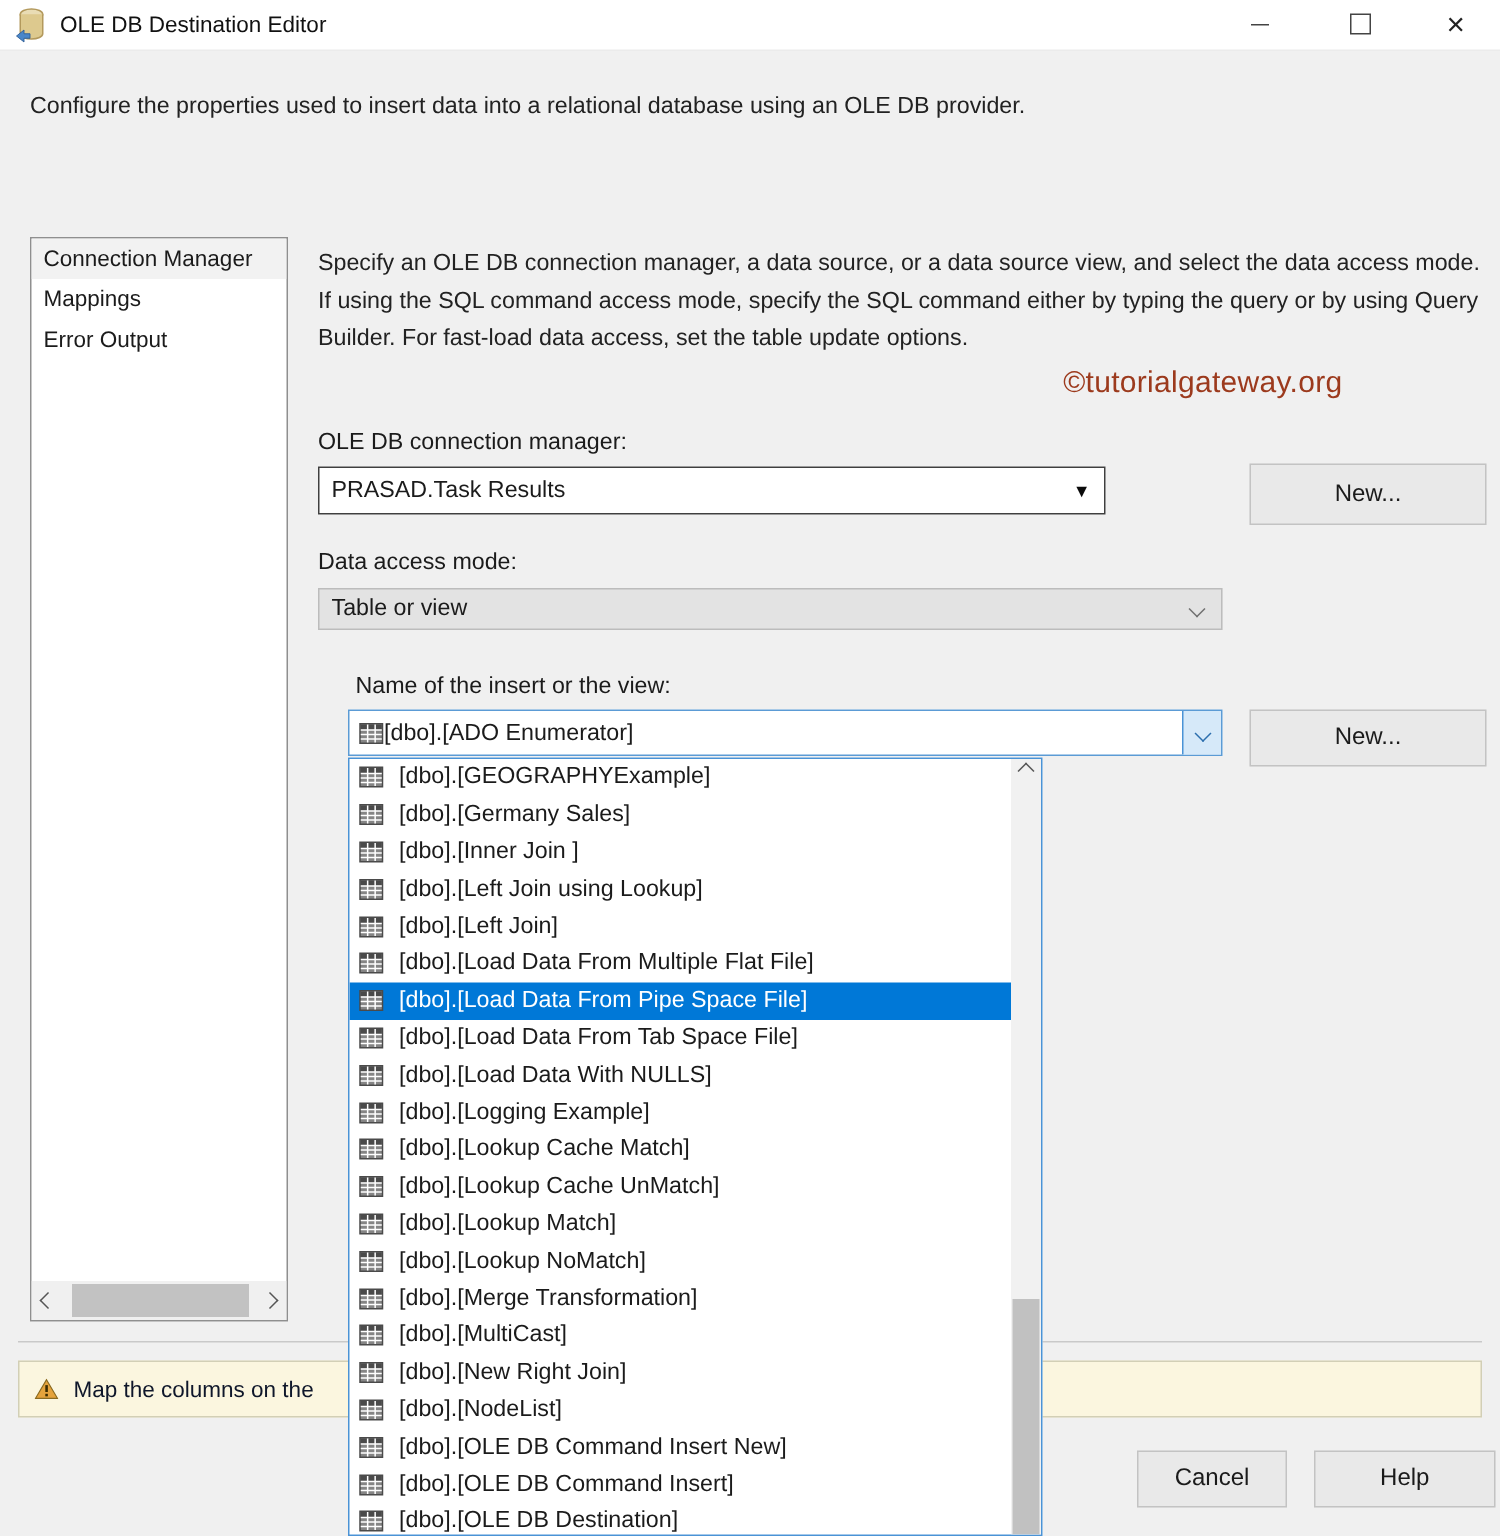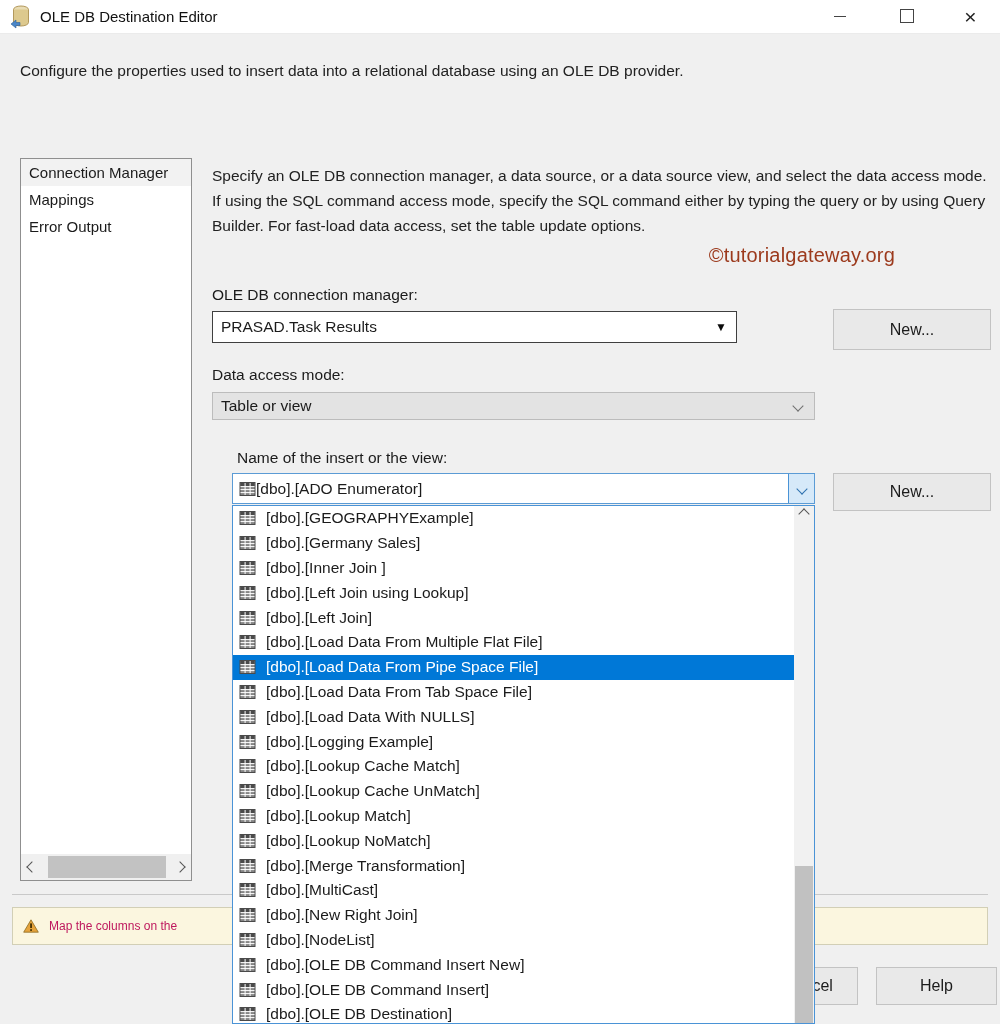--- a/index.html
+++ b/index.html
@@ -68,36 +68,36 @@
   .tbl-dd-btn .chev{border-color:#2c6fae}
 
   .btn{position:absolute;background:#e9e9e9;border:1px solid #c3c3c3;box-sizing:border-box;
        display:flex;align-items:center;justify-content:center;font-size:16px;color:#1b1b1b;cursor:default}
   .btn-new1{left:833px;top:309px;width:158px;height:41px}
   .btn-new2{left:833px;top:473px;width:158px;height:38px}
   .btn-cancel{left:758px;top:967px;width:100px;height:38px;z-index:1}
   .btn-help{left:876px;top:967px;width:121px;height:38px;z-index:1}
 
   
-  .dropdown{position:absolute;left:232px;top:505px;width:583px;height:519px;background:#fff;
+  .dropdown{position:absolute;left:232px;top:505px;width:463px;height:519px;background:#fff;
             border:1px solid #4a93d6;box-sizing:border-box;overflow:hidden;z-index:4}
   .dd-row{display:flex;align-items:center;height:24.8px;padding-left:6px;margin-right:20px;
           font-size:15.5px;white-space:nowrap;cursor:default}
   .dd-row .ticon{flex:none;margin-right:10px}
   .dd-row.selected{background:#0078d7;color:#ffffff}
   .dd-scroll{position:absolute;top:0;right:0;width:20px;height:100%;background:#f1f1f1}
   .dd-up{position:absolute;top:4px;left:0;width:100%;display:flex;justify-content:center}
   .dd-thumb{position:absolute;left:1px;right:1px;top:360px;bottom:0;background:#c1c1c1}
 
   
   .divider{position:absolute;left:12px;width:976px;top:894px;height:1px;background:#c9c9c9}
   .warnbar{position:absolute;left:12px;top:907px;width:976px;height:38px;background:#fbf6df;
            border:1px solid #d2cfb6;box-sizing:border-box;display:flex;align-items:center;z-index:0}
   .warn-icon{margin-left:10px;flex:none}
-  .warn-text{margin-left:10px;font-size:12px;color:#be185d;white-space:nowrap}
+  .warn-text{margin-left:10px;font-size:15px;color:#0f172a;white-space:nowrap}
 </style>
 </head>
 <body>
 
 <div class="app">
 
   <div class="titlebar">
     <svg class="app-icon" viewBox="0 0 21 24">
       <ellipse cx="11" cy="4.5" rx="7.5" ry="3.5" fill="#e9dcb4" stroke="#b3995c" stroke-width="1"></ellipse>
       <path d="M3.5 4.5 v13 a7.5 3.5 0 0 0 15 0 v-13" fill="#ddc98e" stroke="#b3995c" stroke-width="1"></path>

